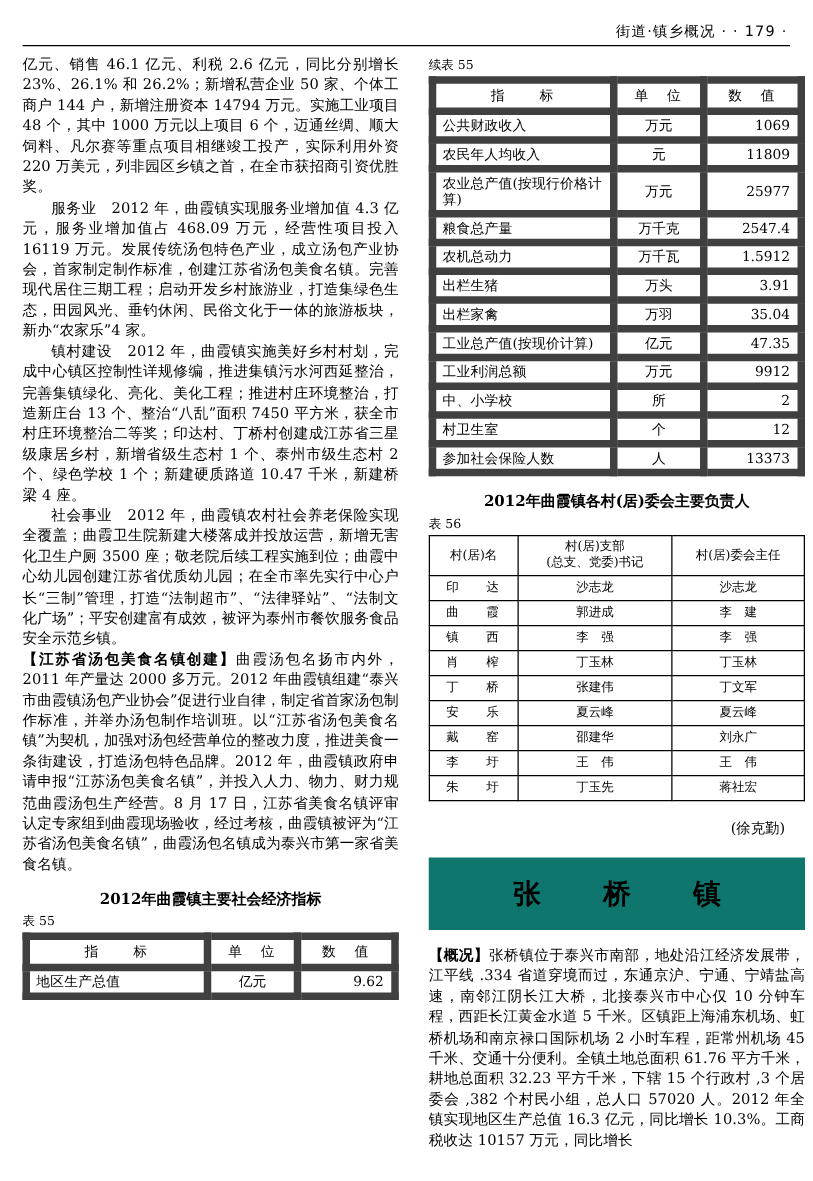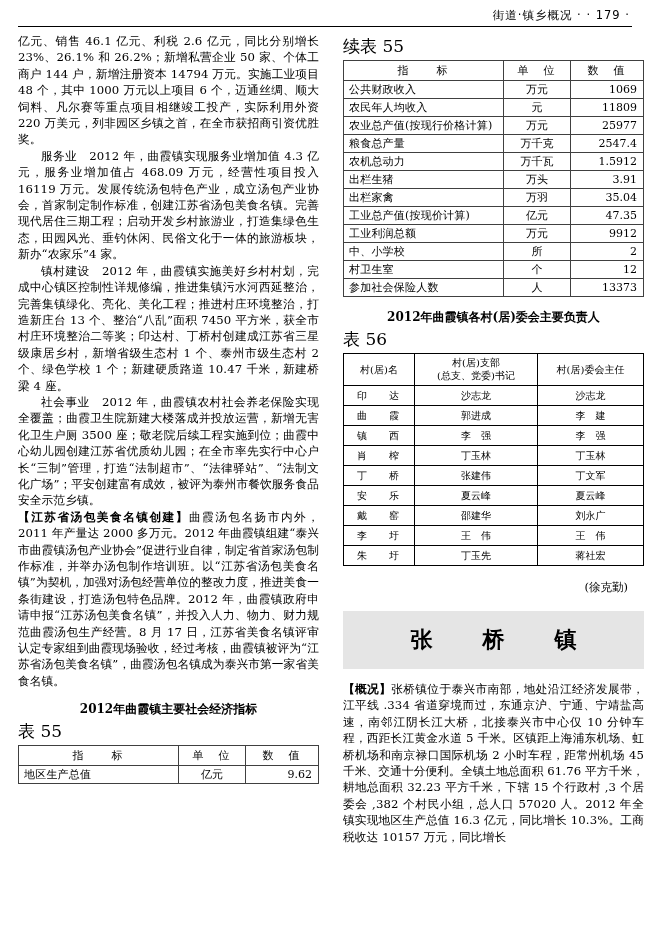--- a/index.html
+++ b/index.html
@@ -13,21 +13,21 @@
     font-family: "DejaVu Serif", "Liberation Serif", serif;
     color: #000000;
     position: relative;
     overflow: hidden;
   }
   .page {
     width: 650px;
     height: 945px;
     position: relative;
     box-sizing: border-box;
-    padding: 8px 18px 10px 18px;
+    padding: 18px 18px 10px 18px;
   }
   
   .page-header {
     text-align: right;
     font-size: 11.5px;
     letter-spacing: 1px;
     padding-right: 2px;
     padding-bottom: 3px;
     font-family: "DejaVu Sans", "Liberation Sans", sans-serif;
   }
@@ -65,33 +65,33 @@
   }
   
   .tbl-title {
     text-align: center;
     font-size: 12px;
     font-weight: bold;
     margin: 12px 0 2px 0;
     font-family: "DejaVu Serif", "Liberation Serif", serif;
   }
   .tbl-num {
-    font-size: 17px;
+    font-size: 10px;
     margin: 2px 0 2px 0;
     text-align: left;
   }
   
   table.data {
     border-collapse: collapse;
     width: 100%;
     font-size: 11px;
     line-height: 13px;
   }
   table.data th, table.data td {
-    border: 1px solid #404040;
+    border: 6px solid #404040;
     padding: 2px 4px;
     vertical-align: middle;
   }
   table.data th {
     text-align: center;
     font-weight: normal;
     letter-spacing: 2px;
     padding: 3px 2px;
   }
   table.data td.item {
@@ -133,21 +133,21 @@
     line-height: 12.5px;
   }
   
   .signature {
     text-align: right;
     font-size: 11.5px;
     margin: 14px 16px 0 0;
   }
   
   .town-banner {
-    background: #e5e5e5;
+    background: #0f766e;
     text-align: center;
     font-size: 22px;
     font-weight: bold;
     letter-spacing: 14px;
     padding: 14px 0 14px 14px;
     margin: 16px 0 12px 0;
     font-family: "DejaVu Serif", "Liberation Serif", serif;
   }
 </style>
 </head>

